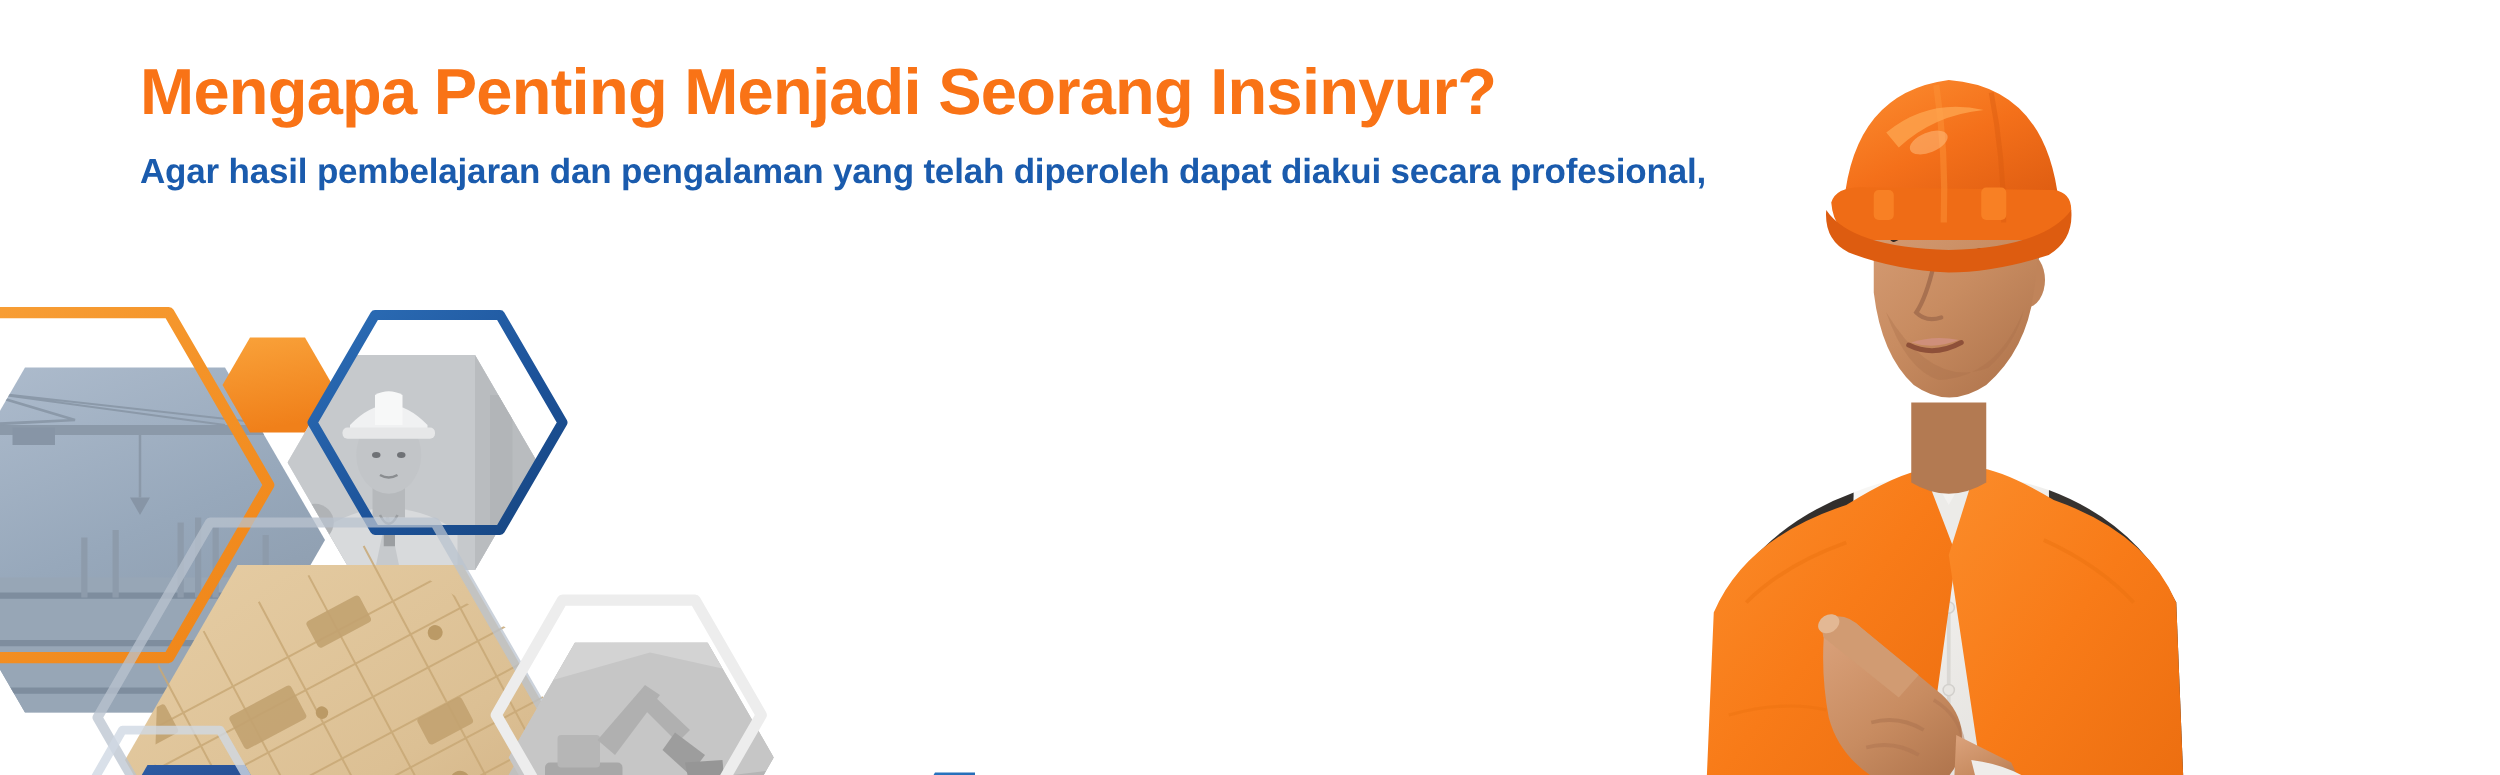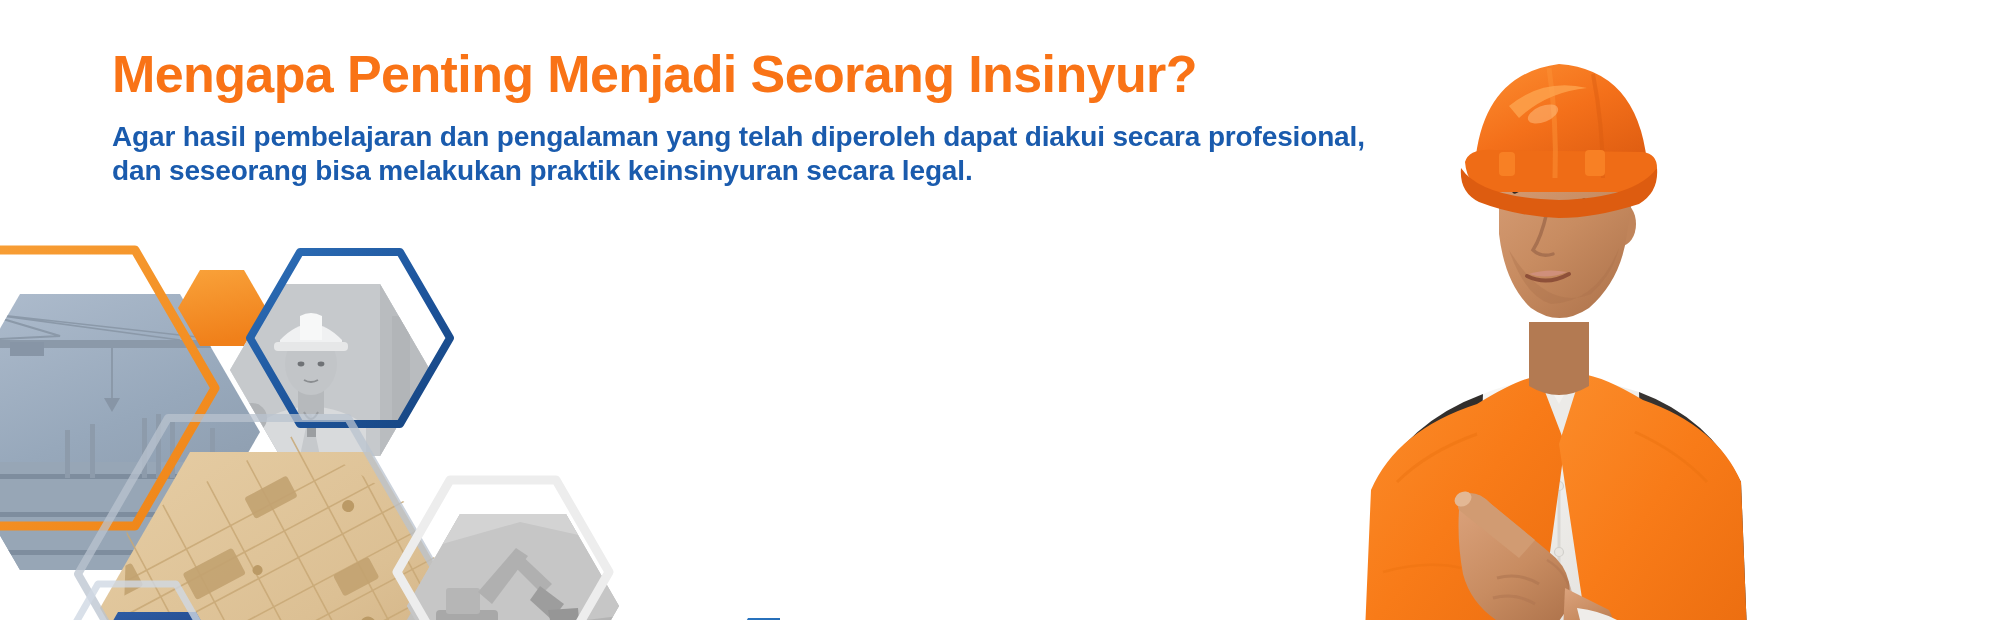--- a/index.html
+++ b/index.html
@@ -399,17 +399,16 @@
       </g>
 
       <path d="M330 596 Q364 600 388 620 L336 620 Z" fill="#efedea"></path>
     </svg>
   </div>
 
   <div class="text-block">
     <h1 class="headline">Mengapa Penting Menjadi Seorang Insinyur?</h1>
     <p class="subcopy">
       <span class="ln">Agar hasil pembelajaran dan pengalaman yang telah diperoleh dapat diakui secara profesional,</span>
-      <span class="ln">dan seseorang bisa melakukan praktik keinsinyuran secara legal.</span>
     </p>
   </div>
 
 </div>
 
 </body></html>

